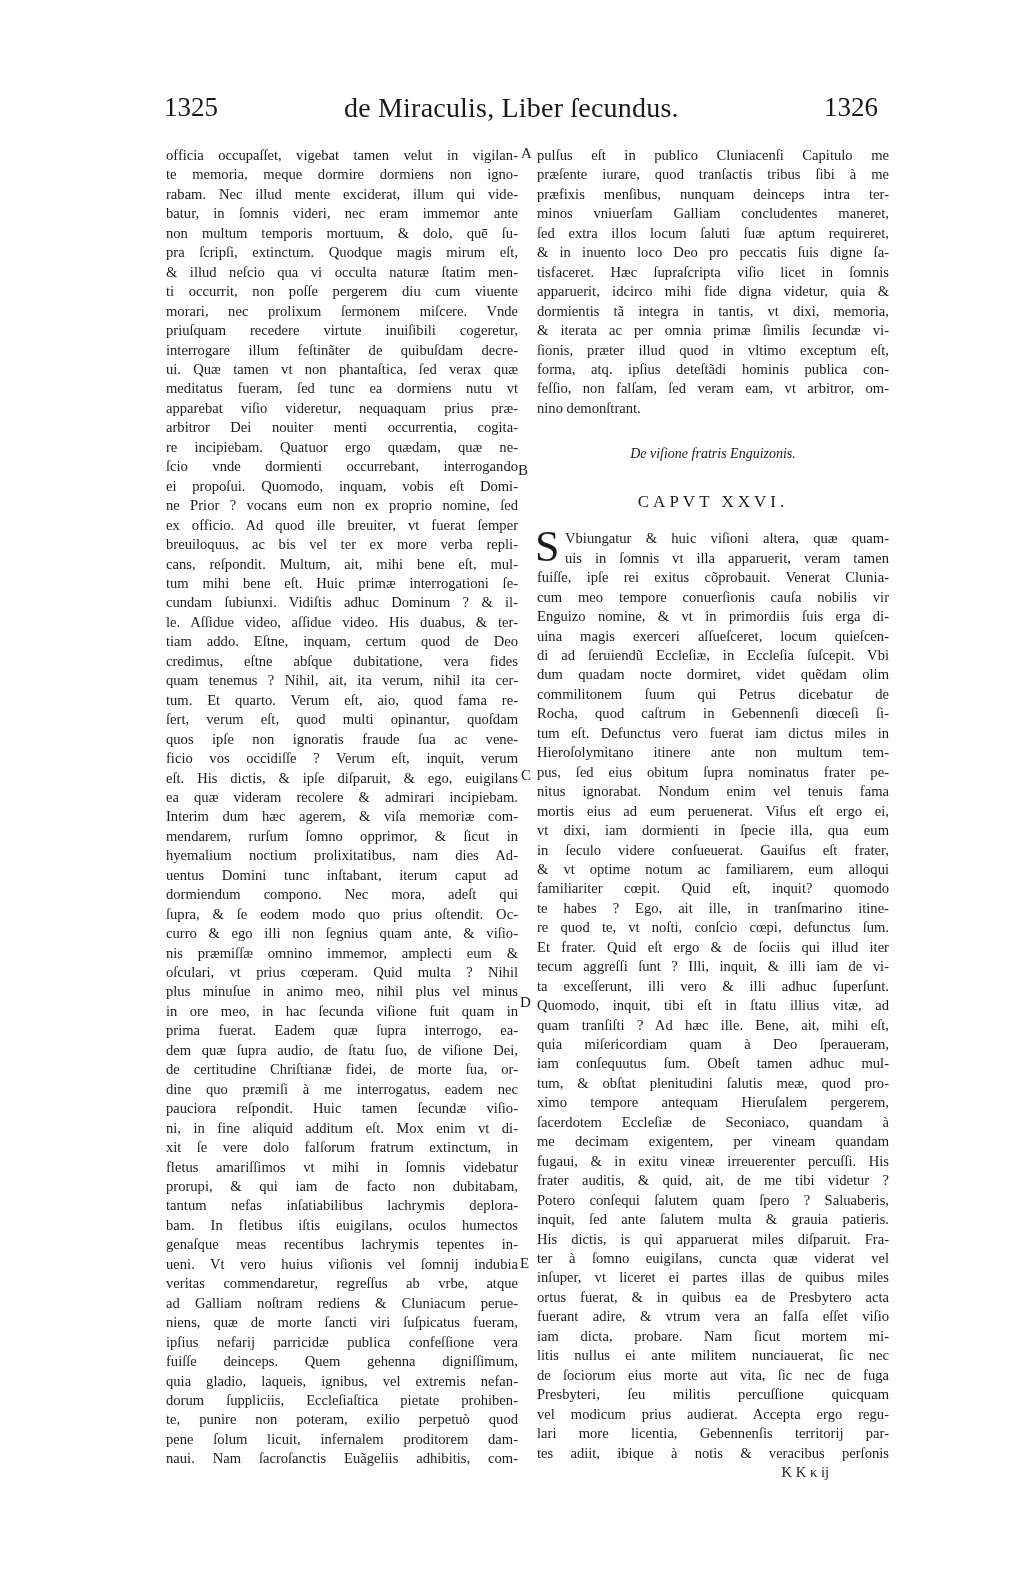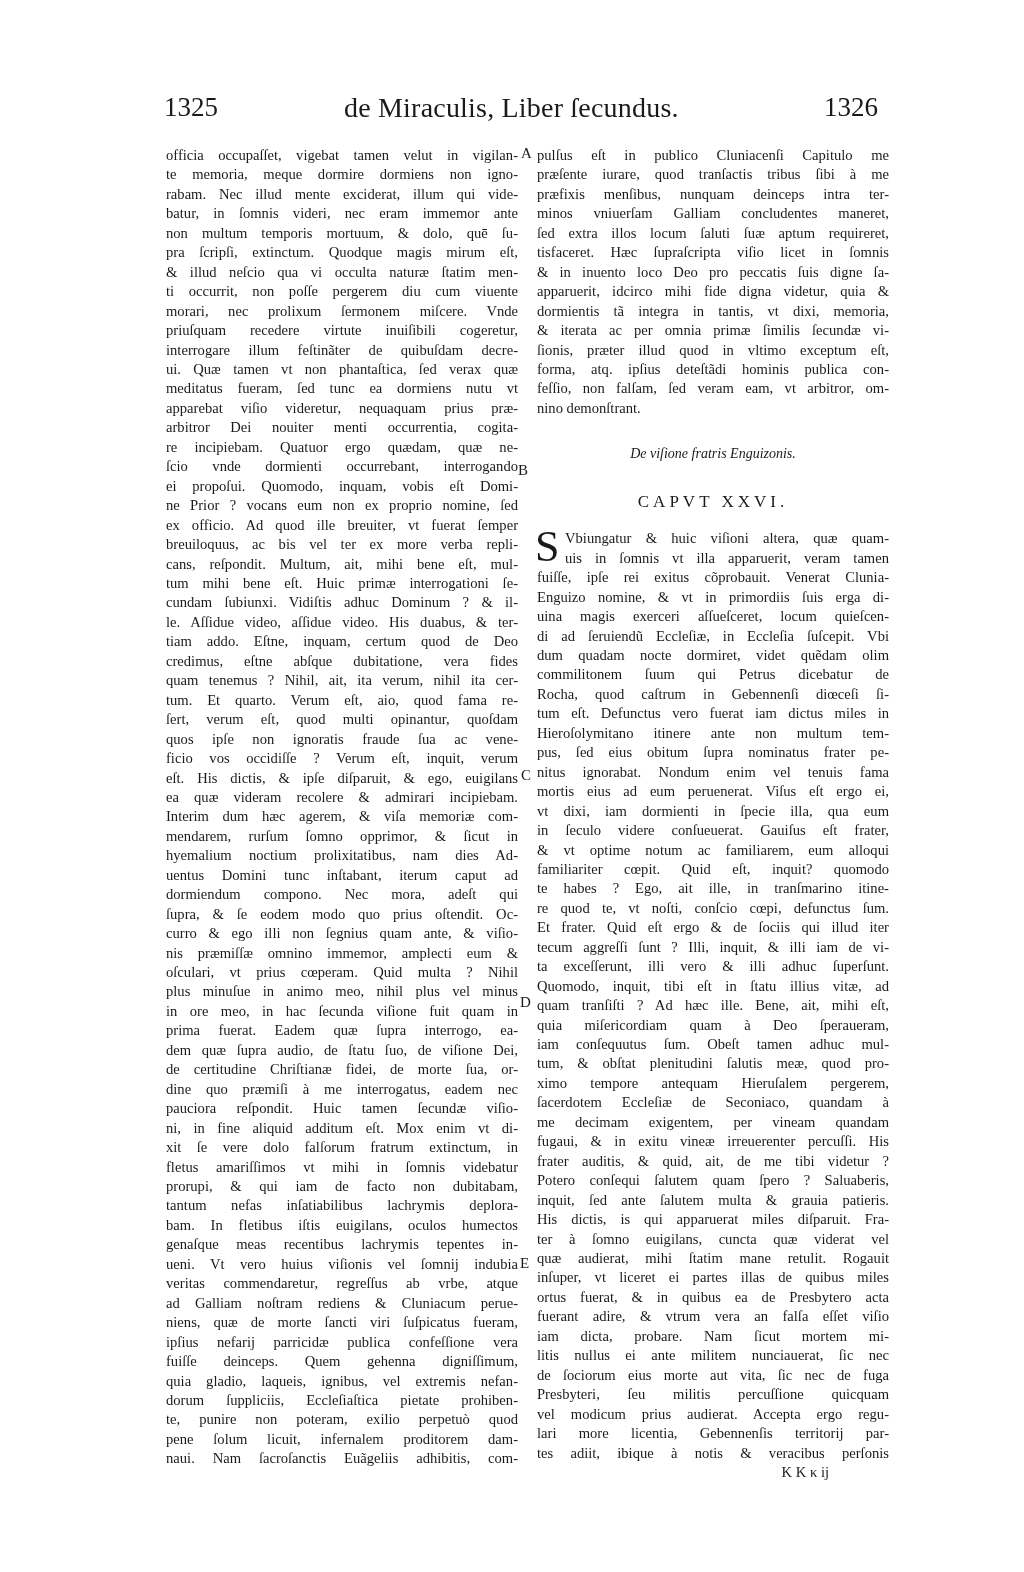--- a/index.html
+++ b/index.html
@@ -115,38 +115,39 @@
     <span class="line">naui. Nam ſacroſanctis Euãgeliis adhibitis, com-</span>
   </div>
 
 <div class="column col-right">
   <div id="right-top">
       <span class="line">pulſus eſt in publico Cluniacenſi Capitulo me</span>
       <span class="line">præſente iurare, quod tranſactis tribus ſibi à me</span>
       <span class="line">præfixis menſibus, nunquam deinceps intra ter-</span>
       <span class="line">minos vniuerſam Galliam concludentes maneret,</span>
       <span class="line">ſed extra illos locum ſaluti ſuæ aptum requireret,</span>
+      <span class="line">&amp; in inuento loco Deo pro peccatis ſuis digne ſa-</span>
       <span class="line">tisfaceret. Hæc ſupraſcripta viſio licet in ſomnis</span>
-      <span class="line">&amp; in inuento loco Deo pro peccatis ſuis digne ſa-</span>
       <span class="line">apparuerit, idcirco mihi fide digna videtur, quia &amp;</span>
       <span class="line">dormientis tã integra in tantis, vt dixi, memoria,</span>
       <span class="line">&amp; iterata ac per omnia primæ ſimilis ſecundæ vi-</span>
       <span class="line">ſionis, præter illud quod in vltimo exceptum eſt,</span>
       <span class="line">forma, atq. ipſius deteſtãdi hominis publica con-</span>
       <span class="line">feſſio, non falſam, ſed veram eam, vt arbitror, om-</span>
       <span class="line last">nino demonſtrant.</span>
     </div>
   <div class="subtitle">De viſione fratris Enguizonis.</div>
   <div class="chapter">CAPVT XXVI.</div>
   <div class="dropcap-wrap">
     <span class="dropcap">S</span>
     <div id="right-body">
         <span class="line indent">Vbiungatur &amp; huic viſioni altera, quæ quam-</span>
         <span class="line indent">uis in ſomnis vt illa apparuerit, veram tamen</span>
         <span class="line">fuiſſe, ipſe rei exitus cõprobauit. Venerat Clunia-</span>
+        <span class="line">cum meo tempore conuerſionis cauſa nobilis vir</span>
         <span class="line">Enguizo nomine, &amp; vt in primordiis ſuis erga di-</span>
         <span class="line">uina magis exerceri aſſueſceret, locum quieſcen-</span>
         <span class="line">di ad ſeruiendũ Eccleſiæ, in Eccleſia ſuſcepit. Vbi</span>
         <span class="line">dum quadam nocte dormiret, videt quẽdam olim</span>
         <span class="line">commilitonem ſuum qui Petrus dicebatur de</span>
         <span class="line">Rocha, quod caſtrum in Gebennenſi diœceſi ſi-</span>
         <span class="line">tum eſt. Defunctus vero fuerat iam dictus miles in</span>
         <span class="line">Hieroſolymitano itinere ante non multum tem-</span>
         <span class="line">pus, ſed eius obitum ſupra nominatus frater pe-</span>
         <span class="line">nitus ignorabat. Nondum enim vel tenuis fama</span>
@@ -167,21 +168,20 @@
         <span class="line">tum, &amp; obſtat plenitudini ſalutis meæ, quod pro-</span>
         <span class="line">ximo tempore antequam Hieruſalem pergerem,</span>
         <span class="line">ſacerdotem Eccleſiæ de Seconiaco, quandam à</span>
         <span class="line">me decimam exigentem, per vineam quandam</span>
         <span class="line">fugaui, &amp; in exitu vineæ irreuerenter percuſſi. His</span>
         <span class="line">frater auditis, &amp; quid, ait, de me tibi videtur ?</span>
         <span class="line">Potero conſequi ſalutem quam ſpero ? Saluaberis,</span>
         <span class="line">inquit, ſed ante ſalutem multa &amp; grauia patieris.</span>
         <span class="line">His dictis, is qui apparuerat miles diſparuit. Fra-</span>
         <span class="line">ter à ſomno euigilans, cuncta quæ viderat vel</span>
-        <span class="line">quæ audierat, mihi ſtatim mane retulit. Rogauit</span>
         <span class="line">inſuper, vt liceret ei partes illas de quibus miles</span>
         <span class="line">ortus fuerat, &amp; in quibus ea de Presbytero acta</span>
         <span class="line">fuerant adire, &amp; vtrum vera an falſa eſſet viſio</span>
         <span class="line">iam dicta, probare. Nam ſicut mortem mi-</span>
         <span class="line">litis nullus ei ante militem nunciauerat, ſic nec</span>
         <span class="line">de ſociorum eius morte aut vita, ſic nec de fuga</span>
         <span class="line">Presbyteri, ſeu militis percuſſione quicquam</span>
         <span class="line">vel modicum prius audierat. Accepta ergo regu-</span>
         <span class="line">lari more licentia, Gebennenſis territorij par-</span>
         <span class="line">tes adiit, ibique à notis &amp; veracibus perſonis</span>

